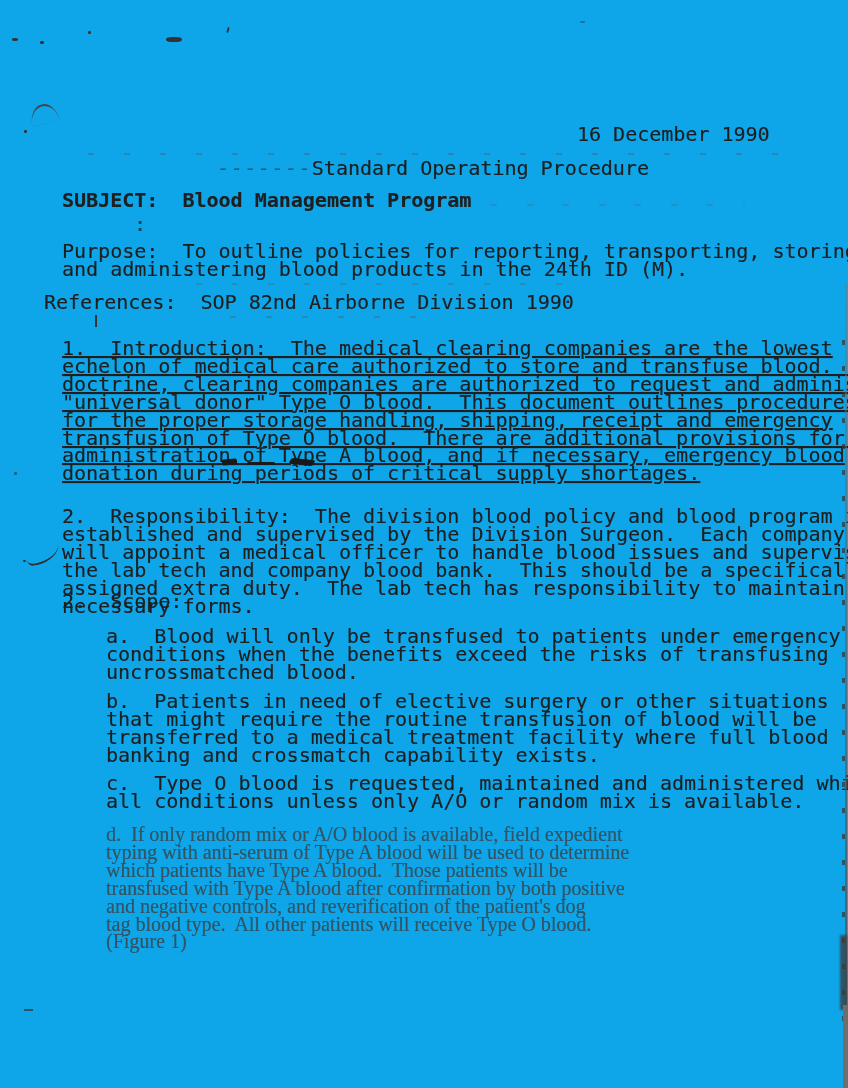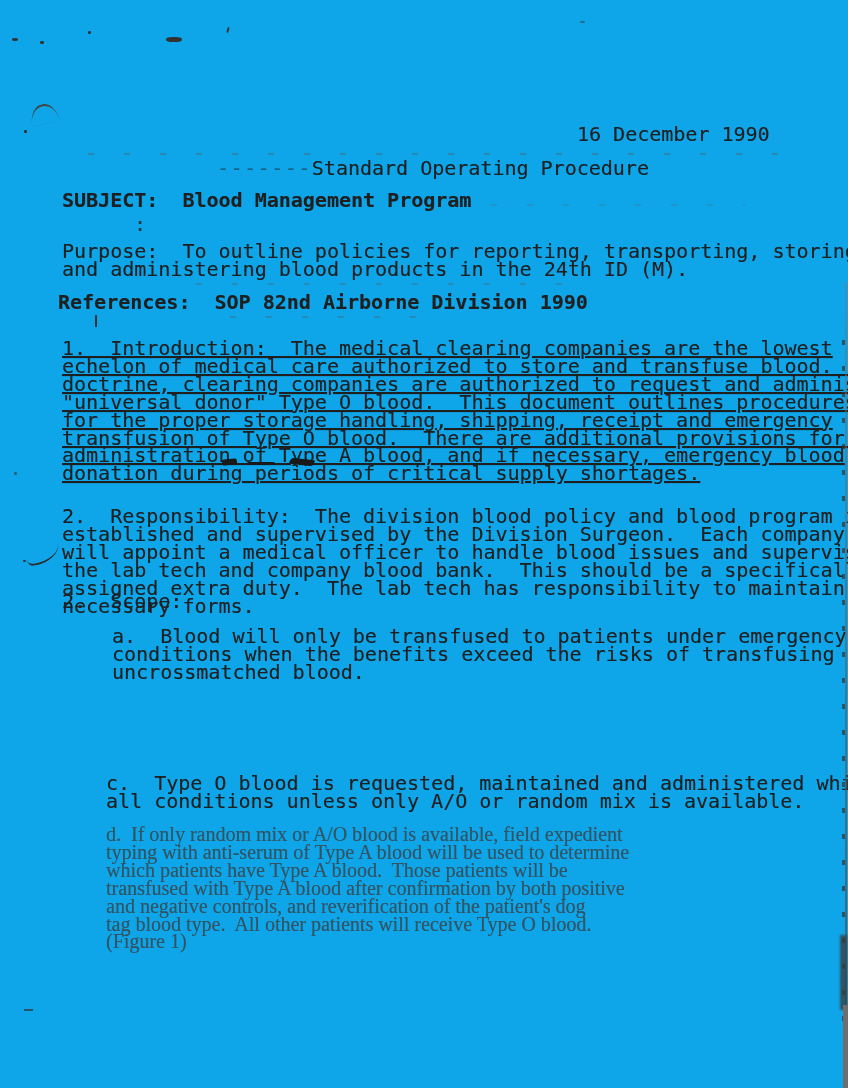--- a/index.html
+++ b/index.html
@@ -78,44 +78,48 @@
 
   <div class="tw" style="left:205px; top:160px;margin-left:12px;"><span class="prefix">-------</span><span>Standard Operating Procedure</span></div>
 
   <div class="tw" style="left:62px; top:192px;font-weight:bold;">SUBJECT:  Blood Management Program</div>
 
   <div class="tw" style="left:134px; top:216px; opacity:.8;">:</div>
 
   <div class="tw" style="left:62px; top:243px;">Purpose:  To outline policies for reporting, transporting, storing,
 and administering blood products in the 24th ID (M).</div>
 
-  <div class="tw" style="left:58px; top:294px;font-weight:bold;">References:  SOP 82nd Airborne Division 1990</div>
+  <div class="tw" style="left:44px; top:294px;">References:  SOP 82nd Airborne Division 1990</div>
 
   <div class="tw" style="left:62px; top:340px;text-decoration:underline;">1.  Introduction:  The medical clearing companies are the lowest
 echelon of medical care authorized to store and transfuse blood.  By
 doctrine, clearing companies are authorized to request and administer
 "universal donor" Type O blood.  This document outlines procedures
 for the proper storage handling, shipping, receipt and emergency
 transfusion of Type O blood.  There are additional provisions for the
 administration of Type A blood, and if necessary, emergency blood
 donation during periods of critical supply shortages.</div>
 
   <div class="tw" style="left:62px; top:480px;margin-top:28px;">2.  Responsibility:  The division blood policy and blood program is
 established and supervised by the Division Surgeon.  Each company
 will appoint a medical officer to handle blood issues and supervise
 the lab tech and company blood bank.  This should be a specifically
 assigned extra duty.  The lab tech has responsibility to maintain all
 necessary forms.</div>
 
   <div class="tw" style="left:62px; top:593px;">2.  Scope:</div>
 
-  <div class="tw" style="left:112px; top:628px;">a.  Blood will only be transfused to patients under emergency
+  <div class="tw" style="left:106px; top:628px;">a.  Blood will only be transfused to patients under emergency
 conditions when the benefits exceed the risks of transfusing
 uncrossmatched blood.</div>
 
+  <div class="tw" style="left:106px; top:693px;">b.  Patients in need of elective surgery or other situations
+that might require the routine transfusion of blood will be
+transferred to a medical treatment facility where full blood
+banking and crossmatch capability exists.</div>
 
   <div class="tw" style="left:106px; top:775px;">c.  Type O blood is requested, maintained and administered which
 all conditions unless only A/O or random mix is available.</div>
 
   <div class="tw degraded" style="left:106px; top:826px;font-family:Liberation Serif, serif;">d.  If only random mix or A/O blood is available, field expedient
 typing with anti-serum of Type A blood will be used to determine
 which patients have Type A blood.  Those patients will be
 transfused with Type A blood after confirmation by both positive
 and negative controls, and reverification of the patient's dog
 tag blood type.  All other patients will receive Type O blood.

